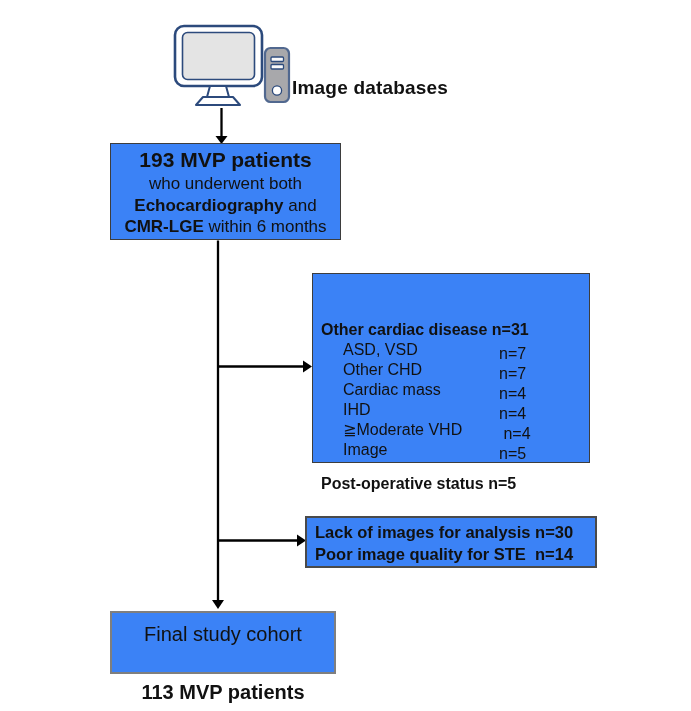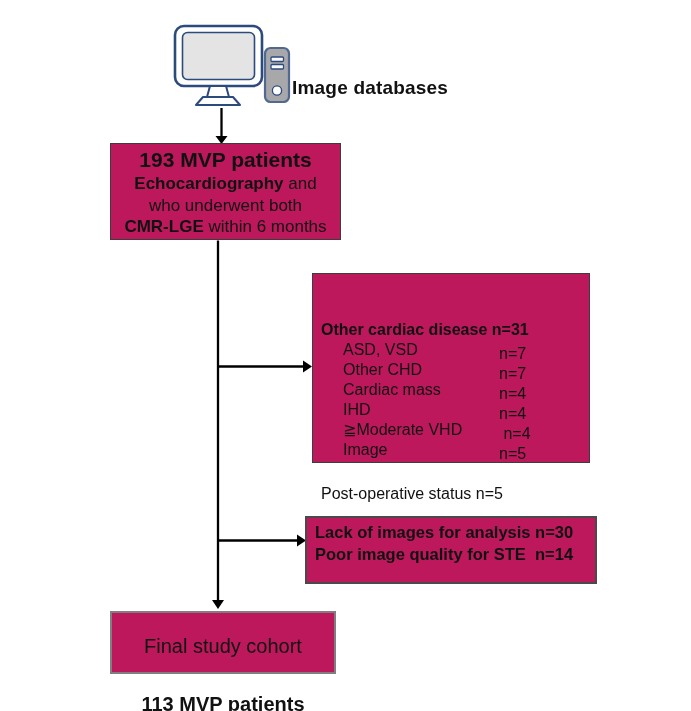--- a/index.html
+++ b/index.html
@@ -7,47 +7,47 @@
     position:relative;width:691px;height:711px;background:#ffffff;
     font-family:"Liberation Sans","DejaVu Sans",sans-serif;color:#111;
     overflow:hidden;
   }
   .computer{position:absolute;left:165px;top:20px;width:135px;height:90px;}
   .img-db-label{
     position:absolute;left:292px;top:77px;
     font-size:19px;font-weight:bold;letter-spacing:.2px;white-space:nowrap;
   }
   .connectors{position:absolute;left:0;top:0;width:691px;height:711px;pointer-events:none;}
-  .box{position:absolute;box-sizing:border-box;background:#be185d;}
+  .box{position:absolute;box-sizing:border-box;background:#3b82f6;}
   
   .box1{
     left:110px;top:143px;width:231px;height:97px;
     border:1.7px solid #3d3d3d;text-align:center;padding-top:3px;
   }
   .box1 .b1-title{font-size:21px;font-weight:bold;line-height:26px;white-space:nowrap;}
   .box1 .b1-line{font-size:17px;line-height:21.5px;white-space:nowrap;}
   
   .box2{
     left:312px;top:273px;width:278px;height:190px;
     border:1.7px solid #3d3d3d;padding:5px 9px 0 8px;font-size:16px;
   }
   .b2-title{font-weight:bold;line-height:21px;white-space:nowrap;margin-top:40px;}
   .b2-row{position:relative;line-height:20px;padding-left:22px;white-space:nowrap;}
   .b2-row .cnt{position:absolute;left:178px;top:4px;}
-  .b2-footer{font-weight:normal;line-height:20px;margin-top:24px;white-space:nowrap;}
+  .b2-footer{font-weight:bold;line-height:20px;margin-top:14px;white-space:nowrap;}
   
   .box3{
-    left:305px;top:516px;width:292px;height:68px;
+    left:305px;top:516px;width:292px;height:52px;
     border:2px solid #4a4a4a;padding:3px 0 0 8px;
     font-size:16.5px;font-weight:bold;line-height:22px;white-space:nowrap;
   }
   
   .box4{
     left:110px;top:611px;width:226px;height:63px;
-    border:2px solid #7f7f7f;text-align:center;padding-top:20px;
+    border:2px solid #7f7f7f;text-align:center;padding-top:8px;
     font-size:20px;line-height:26px;
   }
   .box4 .bold{font-weight:bold;margin-top:32px;}
 </style>
 </head>
 <body>
 
 <div class="canvas">
 
   <div class="computer">
@@ -79,22 +79,22 @@
       <polygon points="303,360.5 303,372.5 312,366.5" fill="#000"></polygon>
     </g>
     <g>
       <line x1="218" y1="540.5" x2="298" y2="540.5" stroke="#000" stroke-width="2.3"></line>
       <polygon points="297,534.5 297,546.5 306,540.5" fill="#000"></polygon>
     </g>
   </svg>
 
   <div class="box box1">
     <div class="b1-title">193 MVP patients</div>
+    <div class="b1-line">who underwent both</div>
     <div class="b1-line"><b>Echocardiography</b><span> and</span></div>
-    <div class="b1-line">who underwent both</div>
     <div class="b1-line"><b>CMR-LGE</b><span> within 6 months</span></div>
   </div>
 
   <div class="box box2">
     <div class="b2-title">Other cardiac disease n=31</div>
     <div class="b2-row"><span class="lbl">ASD, VSD</span><span class="cnt">n=7</span></div>
     <div class="b2-row"><span class="lbl">Other CHD</span><span class="cnt">n=7</span></div>
     <div class="b2-row"><span class="lbl">Cardiac mass</span><span class="cnt">n=4</span></div>
     <div class="b2-row"><span class="lbl">IHD</span><span class="cnt">n=4</span></div>
     <div class="b2-row"><span class="lbl">≧Moderate VHD</span><span class="cnt">&nbsp;n=4</span></div>

